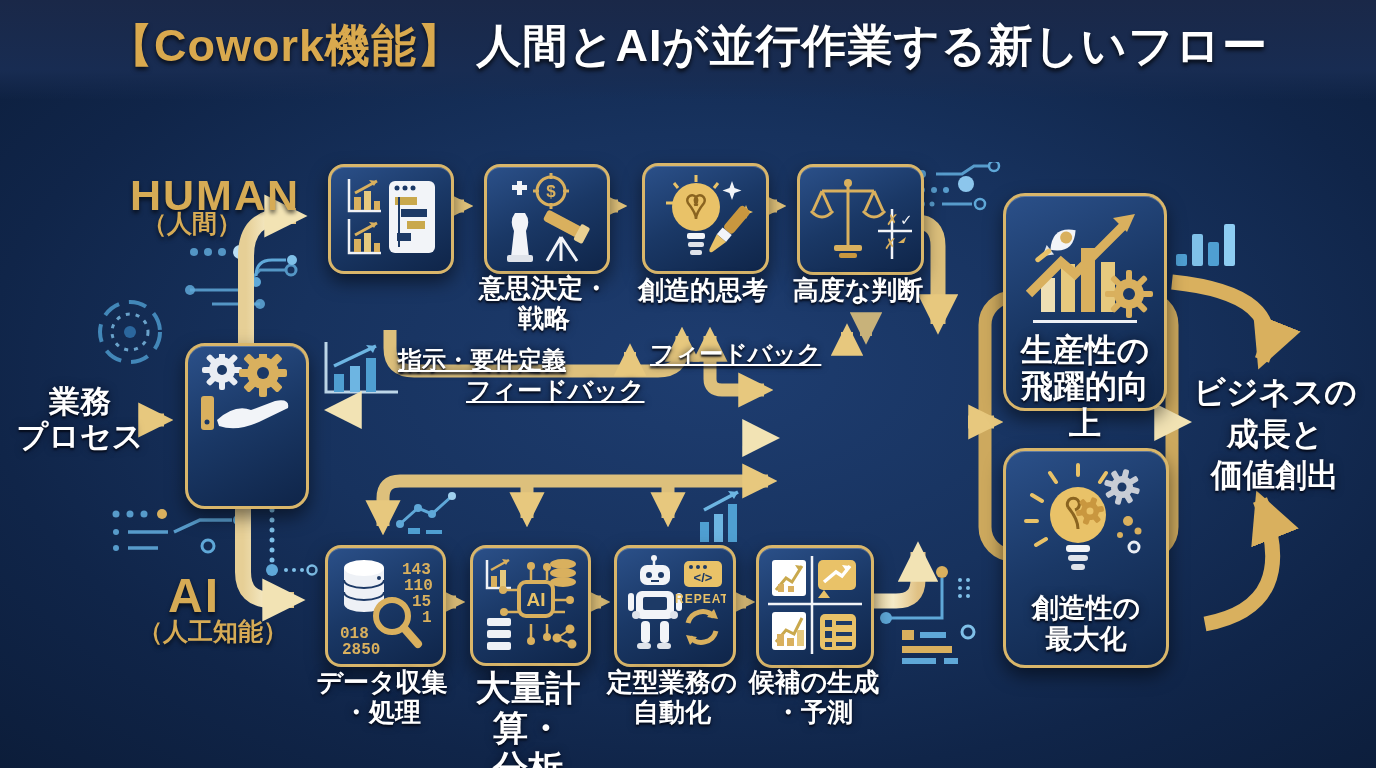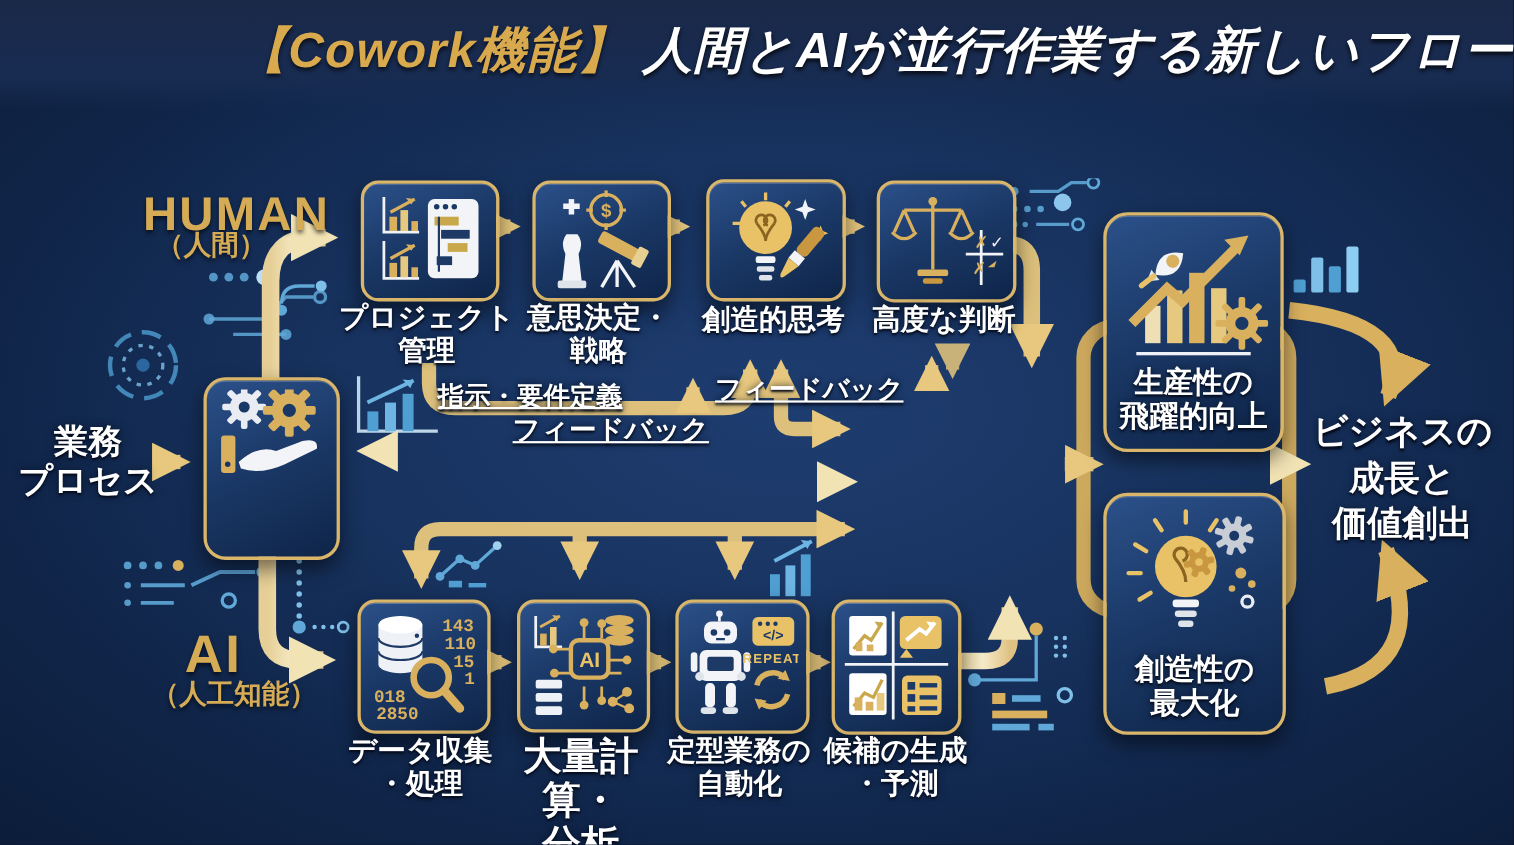--- a/index.html
+++ b/index.html
@@ -3,22 +3,22 @@
 <meta charset="utf-8">
 <style>
   html,body{margin:0;padding:0;background:#0a1630;}
   .stage{
     position:relative;width:1376px;height:768px;overflow:hidden;
     font-family:"Liberation Sans","DejaVu Sans",sans-serif;
     background:radial-gradient(ellipse at 52% 48%, #1e3d70 0%, #17325e 42%, #102549 72%, #0c1d3a 100%);
   }
   .title-band{position:absolute;top:0;left:0;width:100%;height:100px;
     background:linear-gradient(180deg,#1a2848 0%,#182c52 70%,rgba(24,44,82,0) 100%);}
-  .title{position:absolute;top:16px;left:0;width:100%;text-align:right;
-    font-size:45px;font-weight:bold;letter-spacing:1px;white-space:nowrap;font-style:italic;}
+  .title{position:absolute;top:16px;left:0;width:100%;text-align:center;
+    font-size:45px;font-weight:bold;letter-spacing:1px;white-space:nowrap;}
   .title .badge{color:#d9a94e;text-shadow:0 3px 4px rgba(0,0,0,.65);}
   .title .main{color:#ffffff;text-shadow:0 3px 4px rgba(0,0,0,.8);}
   .box{position:absolute;border:3px solid #d9b66a;border-radius:16px;
     background:linear-gradient(155deg,#2b5089 0%,#1a3866 48%,#0f2549 100%);
     box-shadow:0 8px 18px rgba(0,0,0,.5), inset 0 1px 0 rgba(255,255,255,.25);}
   .lbl{position:absolute;color:#ffffff;font-weight:bold;text-align:center;
     white-space:pre-line;line-height:1.14;
     text-shadow:0 2px 2px rgba(4,10,24,.95),0 0 8px rgba(4,10,24,.6);}
   .goldtxt{position:absolute;color:#d6ab55;font-weight:bold;text-align:center;
     white-space:pre-line;line-height:1.1;text-shadow:0 3px 4px rgba(0,0,0,.6);}
@@ -293,22 +293,20 @@
           <circle cx="64" cy="13" r="2.5" fill="#1a3866"></circle>
           <circle cx="72" cy="13" r="2.5" fill="#1a3866"></circle>
         <rect x="54" y="22" width="22" height="8" fill="#c9a84c"></rect>
         <rect x="60" y="34" width="26" height="8" fill="#1d3a66"></rect>
         <rect x="66" y="46" width="18" height="8" fill="#c9a84c"></rect>
         <rect x="56" y="58" width="14" height="8" fill="#1d3a66"></rect>
         <path d="M58,22 V72" stroke="#1d3a66" stroke-width="2"></path>
       </svg>
     </div>
   </div>
-  <div class="lbl" style="left:308px;top:274px;width:160px;font-size:26px">プロジェクト
-管理</div>
 
   <div class="box" style="left:484px;top:164px;width:120px;height:104px">
     <div class="icon-wrap" style="top:6px">
       <svg width="104" height="90">
         <circle cx="56" cy="18" r="14" fill="none" stroke="#d9b05e" stroke-width="3"></circle>
         <path d="M56,0 v6 M56,30 v6 M38,18 h6 M68,18 h6" stroke="#d9b05e" stroke-width="3"></path>
         <text x="56" y="24" text-anchor="middle" font-size="17" font-weight="bold" fill="#d9b05e">$</text>
         <rect x="22" y="8" width="5" height="14" fill="#f2f4f8"></rect>
           <rect x="17" y="12" width="15" height="5" fill="#f2f4f8"></rect>
         <path d="M16,84 H34 L31,58 Q36,48 30,40 H20 Q14,48 19,58 Z" fill="#f2f4f8"></path>
@@ -550,21 +548,21 @@
             </g>
           <g transform="rotate(135 112 88)">
               <rect x="109" y="64" width="6" height="48" rx="2"></rect>
             </g>
           <circle cx="112" cy="88" r="15"></circle>
         </g>
         <circle cx="112" cy="88" r="6" fill="#1a3866"></circle>
         <rect x="16" y="114" width="104" height="3" fill="#eef1f6"></rect>
       </svg>
     </div>
-    <div class="lbl" style="left:0;top:136px;width:100%;font-size:27px">生産性の
+    <div class="lbl" style="left:0;top:136px;width:100%;font-size:32px">生産性の
 飛躍的向上</div>
   </div>
 
   <div class="box" style="left:1003px;top:448px;width:160px;height:214px;border-radius:22px">
     <div class="icon-wrap" style="top:8px">
       <svg width="140" height="128">
         <g stroke="#e9c268" stroke-width="4" stroke-linecap="round">
           <path d="M62,6 v10 M34,14 l6,9 M16,36 l10,6 M10,62 h11 M20,86 l10,-6 M90,14 l-6,9"></path>
         </g>
         <circle cx="62" cy="56" r="28" fill="#e9c268"></circle>

